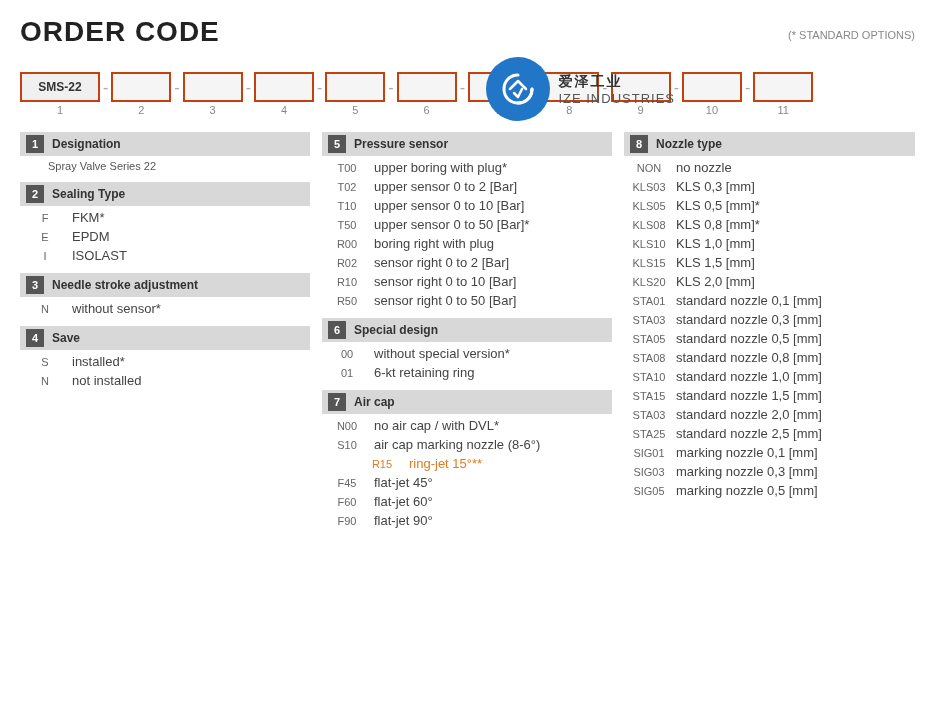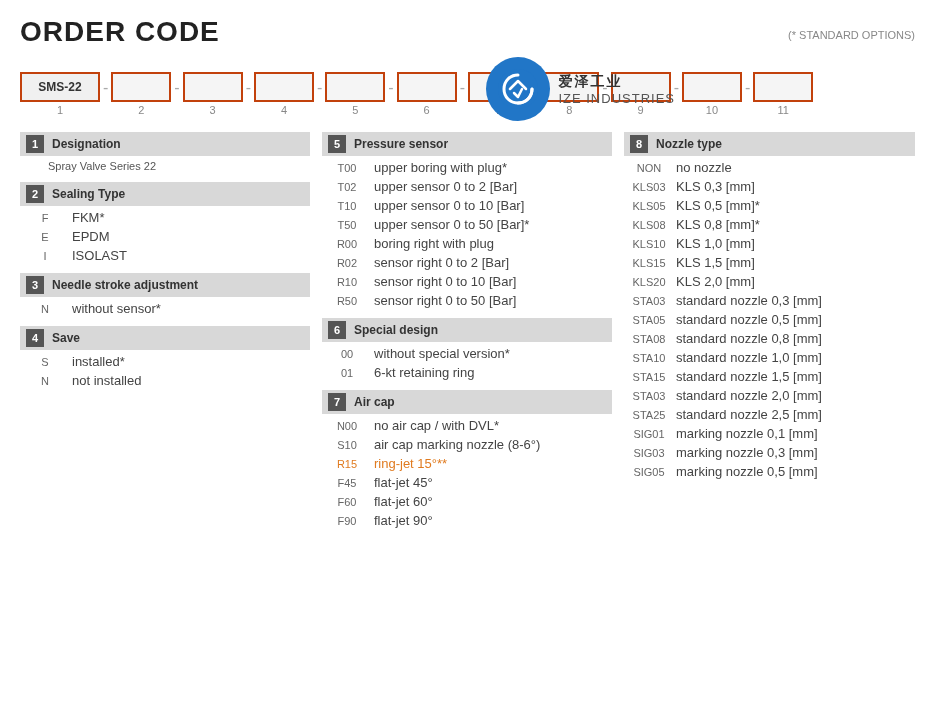--- a/index.html
+++ b/index.html
@@ -175,20 +175,21 @@
     }
     .row-code {
       font-size: 11px;
       color: #666;
       min-width: 38px;
       flex-shrink: 0;
       text-align: center;
     }
     .row-code.orange {
       color: #e07b20;
+      margin-left: 35px;
     }
     .row-desc {
       font-size: 13px;
       color: #444;
     }
     .row-desc.orange {
       color: #e07b20;
     }
     
     .designation-row {
@@ -471,20 +472,24 @@
         </div>
         <div class="section-row">
           <span class="row-code">KLS15</span>
           <span class="row-desc">KLS 1,5 [mm]</span>
         </div>
         <div class="section-row">
           <span class="row-code">KLS20</span>
           <span class="row-desc">KLS 2,0 [mm]</span>
         </div>
         <div class="section-row">
+          <span class="row-code">STA01</span>
+          <span class="row-desc">standard nozzle 0,1 [mm]</span>
+        </div>
+        <div class="section-row">
           <span class="row-code">STA03</span>
           <span class="row-desc">standard nozzle 0,3 [mm]</span>
         </div>
         <div class="section-row">
           <span class="row-code">STA05</span>
           <span class="row-desc">standard nozzle 0,5 [mm]</span>
         </div>
         <div class="section-row">
           <span class="row-code">STA08</span>
           <span class="row-desc">standard nozzle 0,8 [mm]</span>

